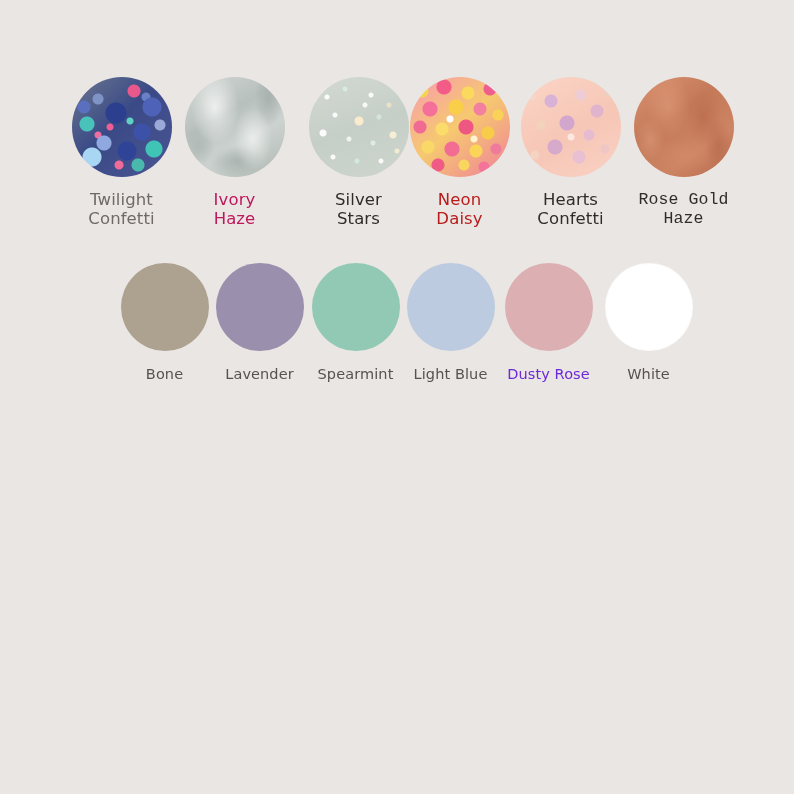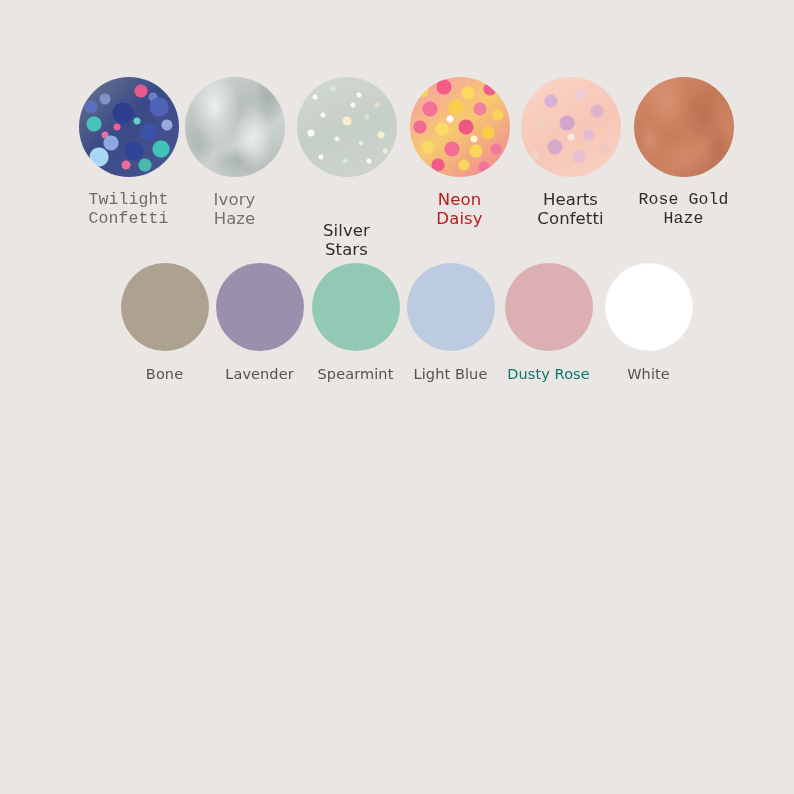--- a/index.html
+++ b/index.html
@@ -184,33 +184,33 @@
   .solid-disc { }
   .white-disc { box-shadow: inset 0 0 0 1px rgba(0,0,0,0.02); }
 </style>
 </head>
 <body style="background: rgb(234, 230, 227);">
 
 <div id="board">
 
   <div class="row1">
 
-    <div class="swatch-cell" style="left:78px; top:77px; width:101px;font-family:Liberation Mono, monospace;">
+    <div class="swatch-cell" style="left:71px; top:77px; width:101px;">
       <div class="swatch-disc fx-twilight"></div>
       <div class="swatch-label" style="color:#6f6a66;">Twilight
 Confetti</div>
     </div>
 
     <div class="swatch-cell" style="left:184px; top:77px; width:101px;">
       <div class="swatch-disc fx-ivory"></div>
-      <div class="swatch-label" style="color:#737373;">Ivory
+      <div class="swatch-label" style="color:#be185d;">Ivory
 Haze</div>
     </div>
 
-    <div class="swatch-cell" style="left:296px; top:77px; width:101px;gap:31px;">
+    <div class="swatch-cell" style="left:308px; top:77px; width:101px;">
       <div class="swatch-disc fx-silverstars"></div>
       <div class="swatch-label" style="color:#2f2d2b;">Silver
 Stars</div>
     </div>
 
     <div class="swatch-cell" style="left:409px; top:77px; width:101px;">
       <div class="swatch-disc fx-neondaisy"></div>
       <div class="swatch-label" style="color:#b91c1c;">Neon
 Daisy</div>
     </div>
@@ -246,21 +246,21 @@
       <div class="swatch-label" style="color:#56524f;">Spearmint</div>
     </div>
 
     <div class="swatch-cell" style="left:406px; top:263px; width:89px;">
       <div class="swatch-disc solid-disc" style="background:#bccbdf;"></div>
       <div class="swatch-label" style="color:#56524f;text-align:center;">Light Blue</div>
     </div>
 
     <div class="swatch-cell" style="left:504px; top:263px; width:89px;">
       <div class="swatch-disc solid-disc" style="background:#dcafb2;"></div>
-      <div class="swatch-label" style="color:#0f766e;text-align:right;">Dusty Rose</div>
+      <div class="swatch-label" style="color:#6d28d9;text-align:right;">Dusty Rose</div>
     </div>
 
     <div class="swatch-cell" style="left:604px; top:263px; width:89px;">
       <div class="swatch-disc solid-disc white-disc" style="background:#ffffff;"></div>
       <div class="swatch-label" style="color:#56524f;">White</div>
     </div>
 
   </div>
 
 </div>

